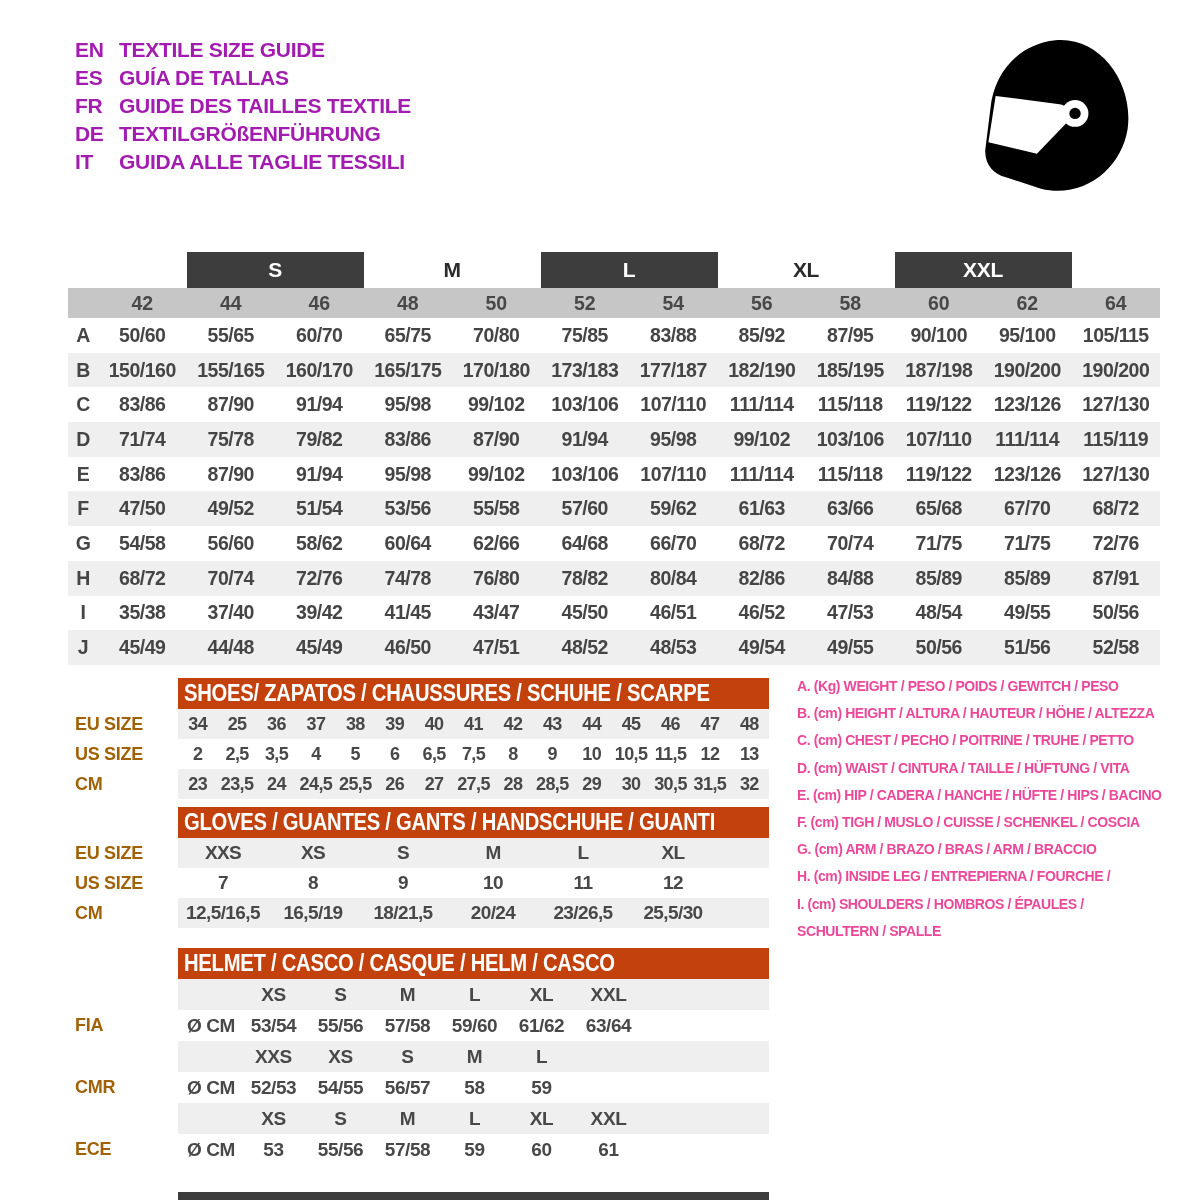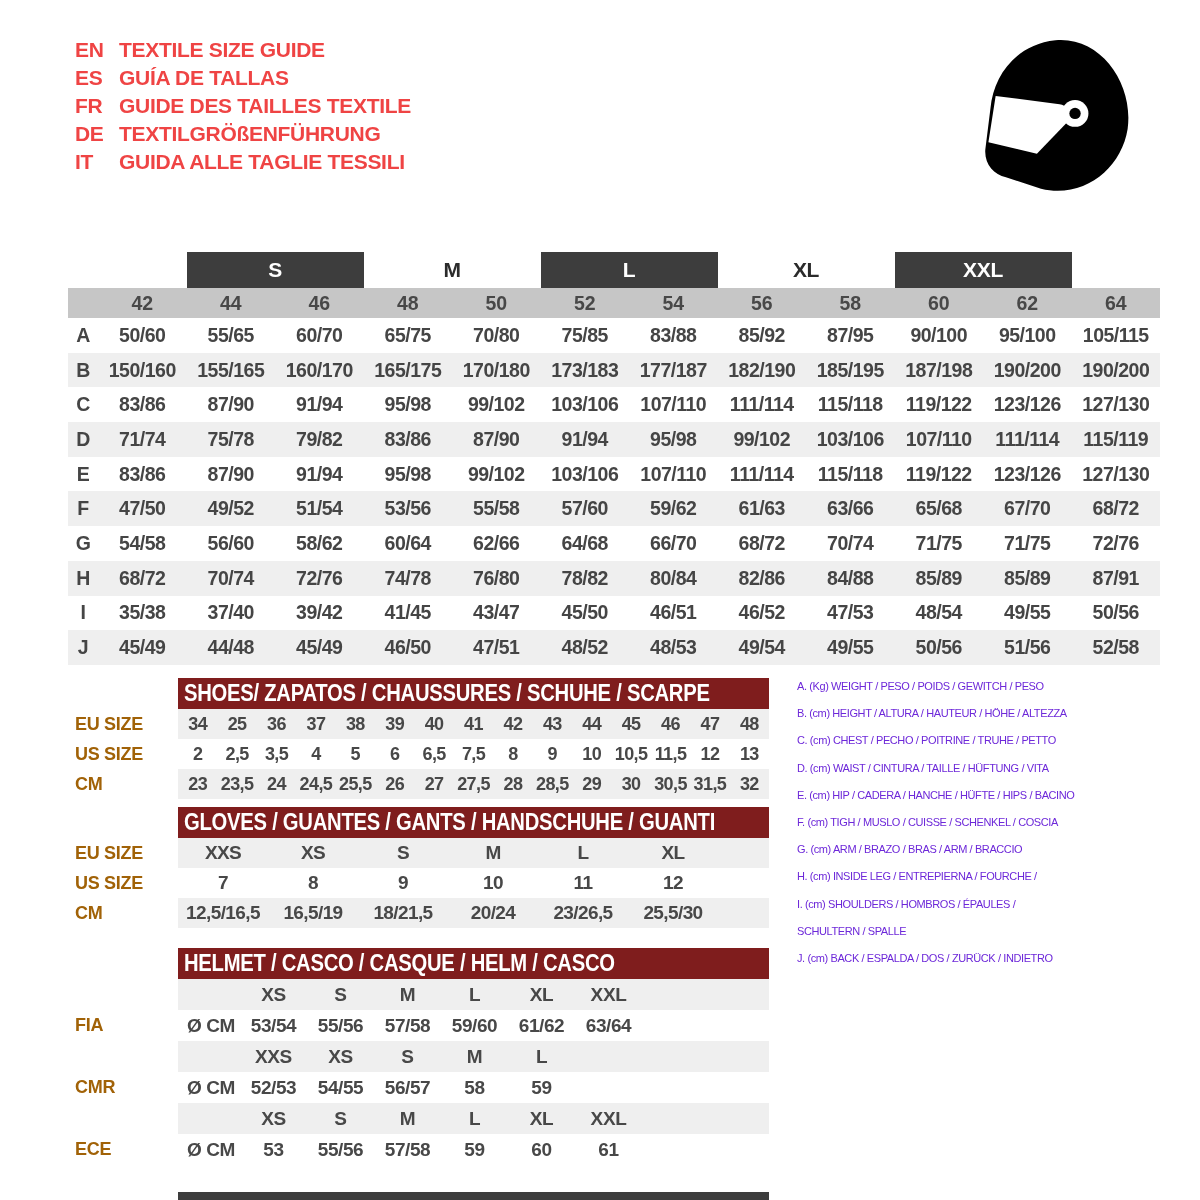--- a/index.html
+++ b/index.html
@@ -4,21 +4,21 @@
 <style>
   html,body{margin:0;padding:0;}
   body{
     width:1200px;height:1200px;background:#ffffff;position:relative;
     font-family:"Liberation Sans", sans-serif;color:#454545;overflow:hidden;
   }
   .abs{position:absolute;}
 
   
   .langs{left:75px;top:36px;}
-  .lang-row{display:flex;font-size:21px;font-weight:700;line-height:28px;color:#ef4444;letter-spacing:-0.3px;}
+  .lang-row{display:flex;font-size:21px;font-weight:700;line-height:28px;color:#a21caf;letter-spacing:-0.3px;}
   .lang-code{width:44px;}
 
   
   .helmet-icon{left:975px;top:34px;width:165px;height:165px;}
 
   
   .size-table{left:68px;top:252px;width:1092px;font-weight:700;}
   .grid13{display:grid;grid-template-columns:30px repeat(12,1fr);align-items:center;}
   .size-band{height:36px;}
   .slabel{height:36px;line-height:36px;text-align:center;font-size:21px;color:#2b2b2b;letter-spacing:-0.3px;}
@@ -30,34 +30,34 @@
   .mrow{height:34.7px;font-size:19.5px;letter-spacing:-0.5px;}
   .mrow.stripe{background:#efefef;}
   .cell{text-align:center;}
   .rletter{text-align:center;font-size:19.5px;color:#454545;}
 
   
   .ltable{left:68px;width:701px;font-weight:700;color:#484848;}
   .shoes{top:678px;}
   .gloves{top:807px;}
   .helmetT{top:948px;}
-  .lt-header{height:31px;background:#7f1d1d;margin-left:110px;box-sizing:border-box;width:591px;
+  .lt-header{height:31px;background:#c2410c;margin-left:110px;box-sizing:border-box;width:591px;
              color:#ffffff;line-height:31px;padding-left:6px;white-space:nowrap;overflow:hidden;}
   .lt-header span{display:inline-block;font-size:23px;letter-spacing:-0.3px;transform:scaleX(0.88);transform-origin:left center;}
   .srow{display:grid;grid-template-columns:110px repeat(15,1fr);height:30px;align-items:stretch;font-size:18px;}
   .grow{display:grid;grid-template-columns:110px repeat(6,90px) 1fr;height:30px;align-items:stretch;font-size:19px;}
   .hrow{display:grid;grid-template-columns:110px 62px repeat(6,67px) 1fr;height:31px;align-items:stretch;font-size:19px;}
   .srow>span,.grow>span{text-align:center;line-height:30px;letter-spacing:-0.6px;}
   .hrow>span{text-align:center;line-height:31px;letter-spacing:-0.4px;}
   .rowlabel{font-size:18px;text-align:left !important;padding-left:7px;color:#a16207;letter-spacing:-0.3px !important;}
   .ocell{text-align:center;padding-left:4px;}
   .gstripe>span:not(.rowlabel){background:#efefef;}
 
   
-  .legend{left:797px;top:673px;width:390px;font-size:11px;font-weight:400;line-height:27.2px;color:#6d28d9;letter-spacing:-0.4px;}
+  .legend{left:797px;top:673px;width:390px;font-size:14px;font-weight:700;line-height:27.2px;color:#ec4899;letter-spacing:-0.4px;}
   .legend-line{white-space:nowrap;}
 
   
   .bottom-bar{left:178px;top:1192px;width:591px;height:8px;background:#3d3d3d;}
 </style>
 </head>
 <body>
 
 <div class="langs abs">
   <div class="lang-row">
@@ -464,18 +464,15 @@
     <div class="legend-item">
       <div class="legend-line">G. (cm) ARM  / BRAZO / BRAS / ARM / BRACCIO</div>
     </div>
     <div class="legend-item">
       <div class="legend-line">H. (cm) INSIDE LEG / ENTREPIERNA / FOURCHE /</div>
     </div>
     <div class="legend-item">
       <div class="legend-line">I.  (cm) SHOULDERS / HOMBROS / ÉPAULES /</div>
       <div class="legend-line">SCHULTERN / SPALLE</div>
     </div>
-    <div class="legend-item">
-      <div class="legend-line">J. (cm) BACK / ESPALDA / DOS / ZURÜCK / INDIETRO</div>
-    </div>
   </div>
 
 <div class="bottom-bar abs"></div>
 
 </body></html>

